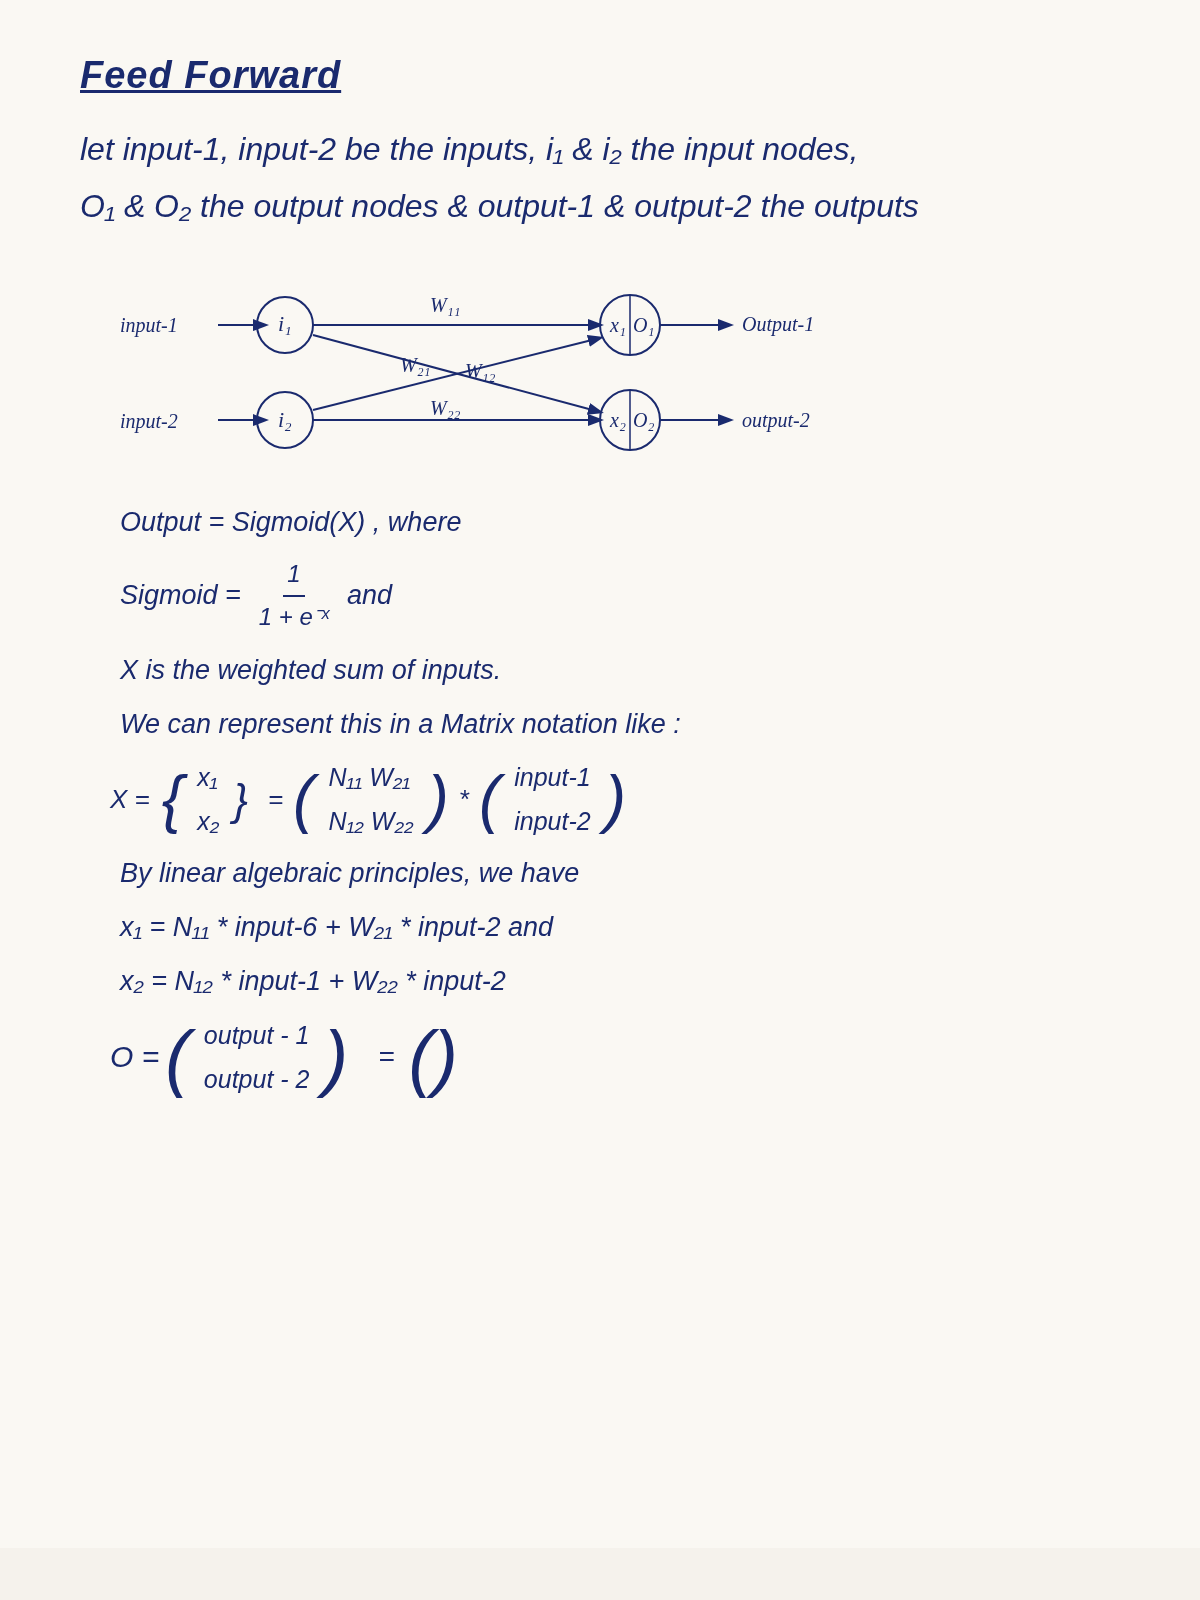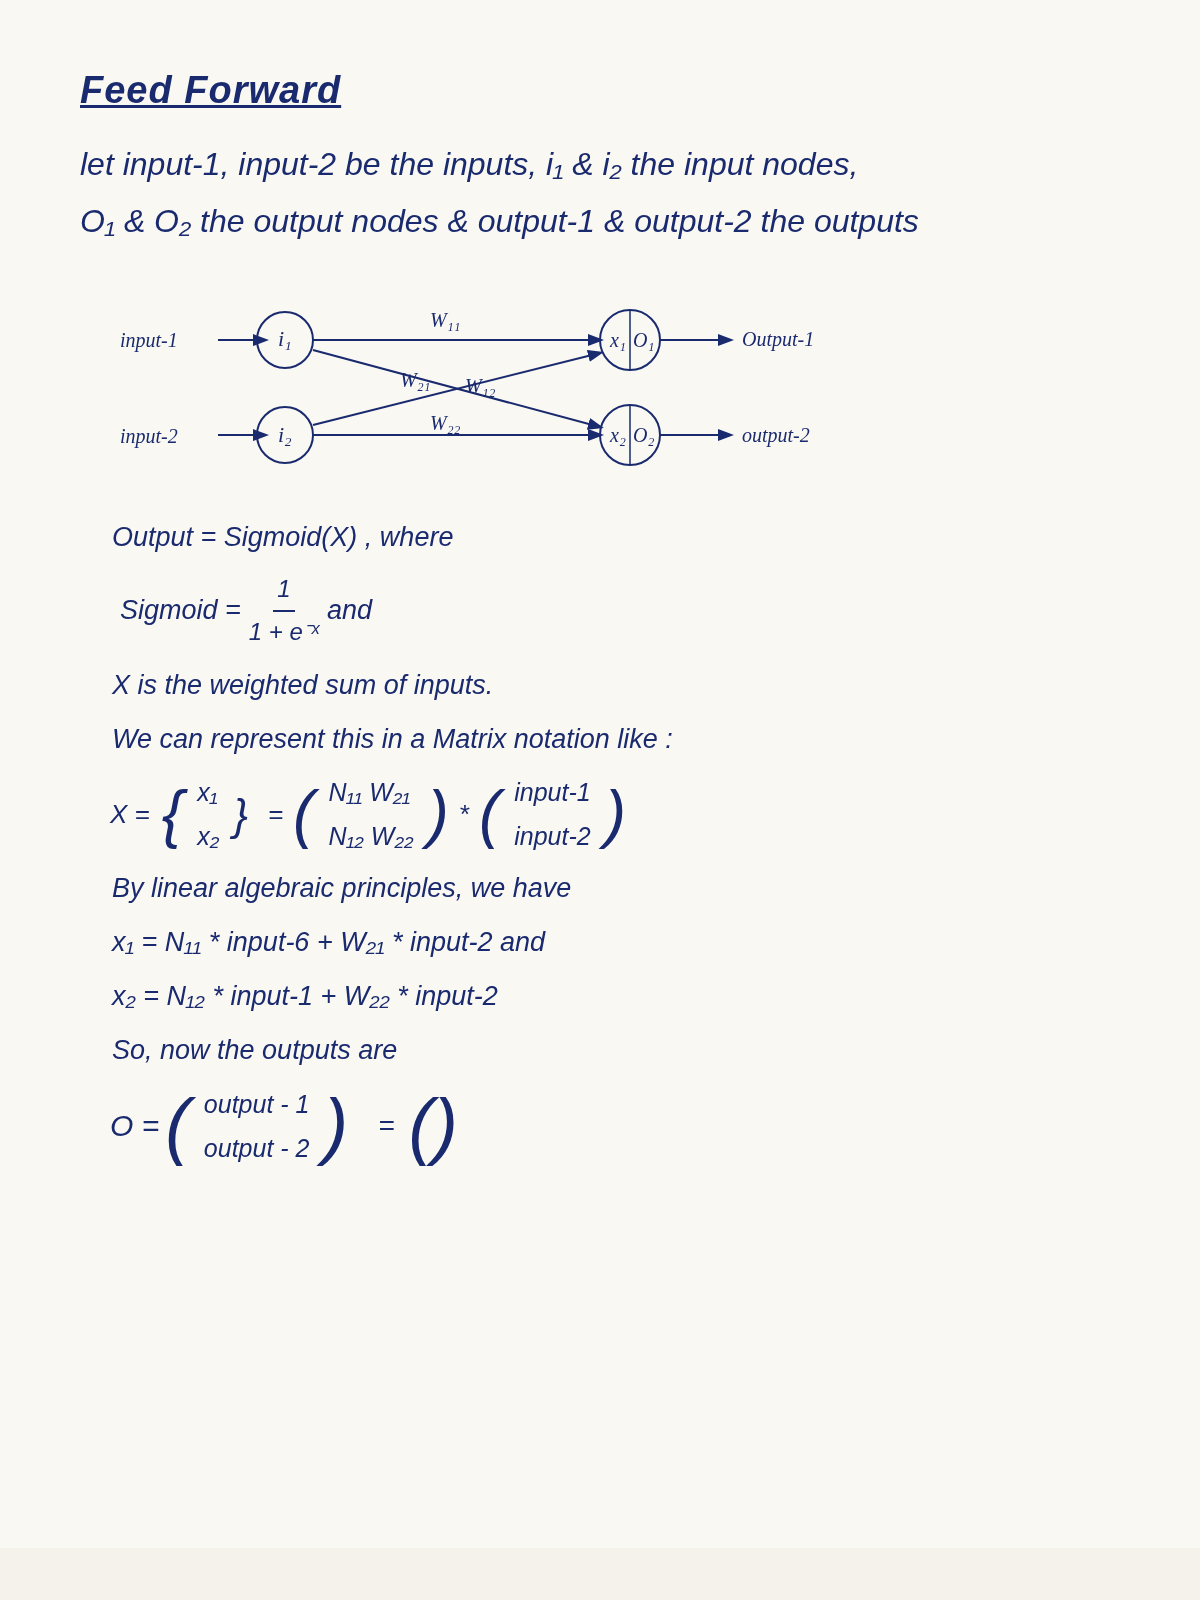--- a/index.html
+++ b/index.html
@@ -9,21 +9,21 @@
       background: #f5f2ec;
       font-family: 'Georgia', serif;
       overflow: hidden;
       position: relative;
     }
     .page {
       width: 1200px;
       height: 1548px;
       background: #faf8f3;
       position: relative;
-      padding: 60px 80px;
+      padding: 45px 80px;
     }
     
     .handwritten {
       font-family: 'Segoe UI', cursive, sans-serif;
       color: #1a2a6e;
       line-height: 1.6;
     }
     .title {
       font-size: 38px;
       text-decoration: underline;
@@ -46,21 +46,21 @@
     }
     .diagram svg {
       position: absolute;
       top: 0; left: 0;
       width: 100%;
       height: 100%;
     }
     .math-block {
       font-size: 27px;
       font-style: italic;
-      margin: 8px 0 8px 32px;
+      margin: 8px 0 8px 40px;
       line-height: 1.7;
     }
     .fraction {
       display: inline-flex;
       flex-direction: column;
       align-items: center;
       vertical-align: middle;
       font-size: 24px;
       margin: 0 4px;
       font-style: italic;
@@ -159,21 +159,21 @@
       <defs>
         <marker id="arr" markerWidth="8" markerHeight="8" refX="6" refY="3" orient="auto">
           <path d="M0,0 L0,6 L8,3 z" fill="#1a2a6e"></path>
         </marker>
       </defs>
     </svg>
   </div>
 
   <div class="math-block">Output = Sigmoid(X) , where</div>
 
-  <div class="math-block" style="display:flex; align-items:center; margin-bottom:10px; margin-left:40px;">
+  <div class="math-block" style="display:flex; align-items:center; gap:10px; margin-bottom:10px; margin-left:40px;">
     <span>Sigmoid =</span>
     <span class="fraction">
       <span class="num">1</span>
       <span class="den">1 + e⁻ˣ</span>
     </span>
     <span>and</span>
   </div>
 
   <div class="math-block">X is the weighted sum of inputs.</div>
 
@@ -207,21 +207,20 @@
     </div>
     <span class="big-brace">)</span>
   </div>
 
   <div class="math-block">By linear algebraic principles, we have</div>
 
   <div class="math-block">x₁ = N₁₁ * input-6 + W₂₁ * input-2  and</div>
 
   <div class="math-block">x₂ = N₁₂ * input-1 + W₂₂ * input-2</div>
 
-  <div class="math-block">So, now the outputs are</div>
 
   <div class="matrix-row" style="margin-top:8px; margin-left:30px;">
     <span style="font-size:30px; margin-right:6px;">O =</span>
 
     <span class="big-brace" style="font-size:74px;">(</span>
     <span class="big-brace" style="font-size:74px;"></span>
     <div class="matrix-content">
       <div class="mrow">output - 1</div>
       <div class="mrow">output - 2</div>
     </div>

